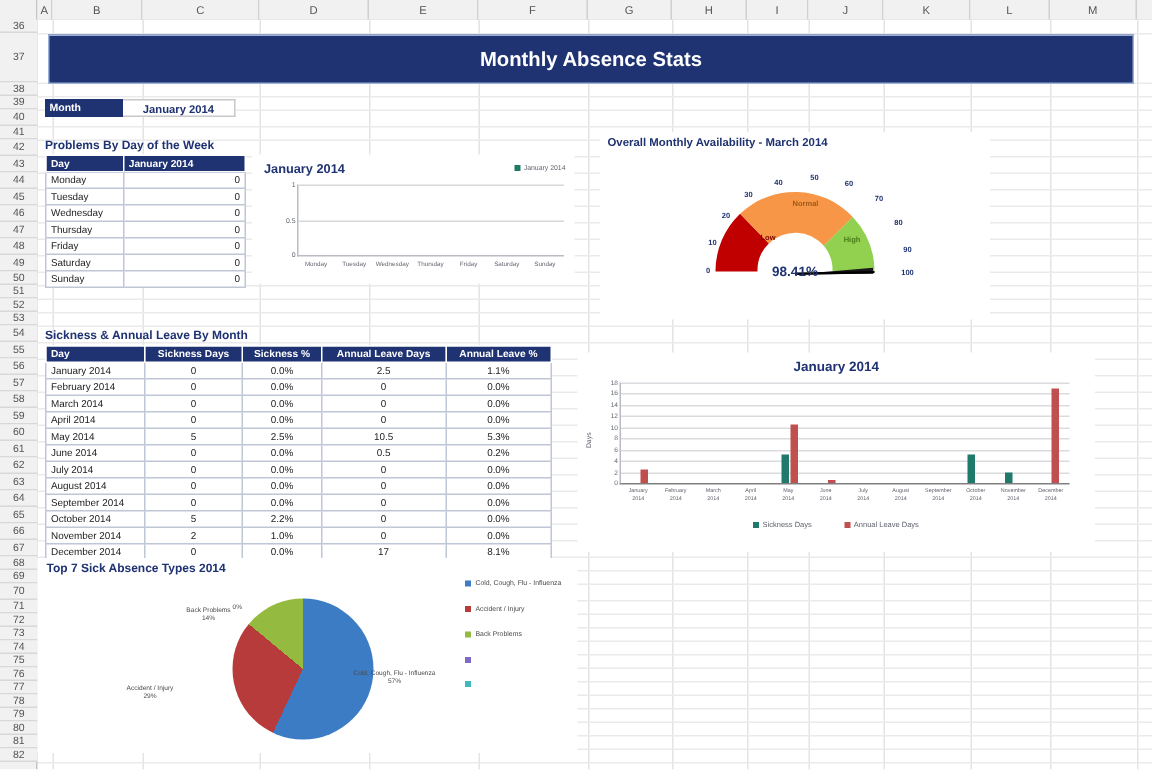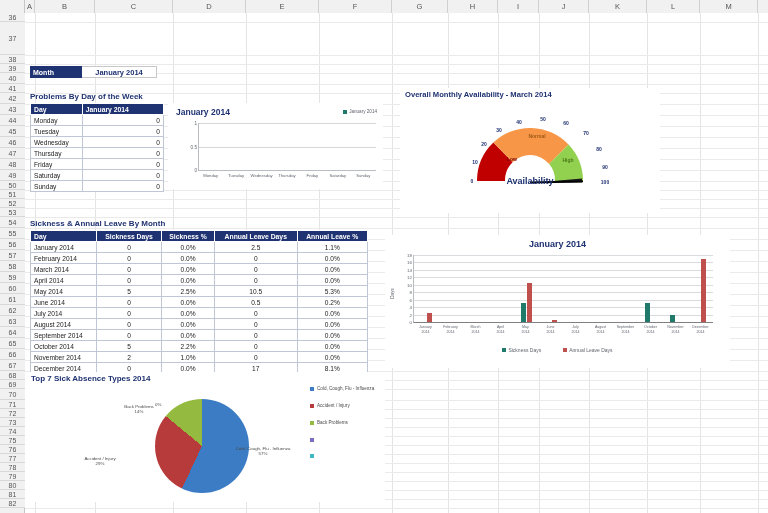--- a/index.html
+++ b/index.html
@@ -365,20 +365,23 @@
       <div class="row-cell" style="height: 9px;">75</div>
       <div class="row-cell" style="height: 9px;">76</div>
       <div class="row-cell" style="height: 9px;">77</div>
       <div class="row-cell" style="height: 9px;">78</div>
       <div class="row-cell" style="height: 9px;">79</div>
       <div class="row-cell" style="height: 9px;">80</div>
       <div class="row-cell" style="height: 9px;">81</div>
       <div class="row-cell" style="height: 9px;">82</div>
     </div>
 
+  <div id="title-banner">
+    <span>Monthly Absence Stats</span>
+  </div>
 
   <div id="month-row">
     <div id="month-label">Month</div>
     <div id="month-value">January 2014</div>
   </div>
 
   <div class="section-title" style="left:30px; top:92px;">Problems By Day of the Week</div>
 
   <table class="xl" id="day-table">
     <thead>
@@ -468,21 +471,21 @@
     <span class="gauge-tick" style="left:186px; top:45px;">70</span>
     <span class="gauge-tick" style="left:199px; top:61px;">80</span>
     <span class="gauge-tick" style="left:205px; top:79px;">90</span>
     <span class="gauge-tick" style="left:205px; top:94px;">100</span>
 
     <span class="gauge-tick" style="left:112px; top:71px; color:#7a0000; font-size:5px;">Low</span>
     <span class="gauge-tick" style="left:137px; top:48px; color:#a05a18; font-size:5px;">Normal</span>
     <span class="gauge-tick" style="left:168px; top:72px; color:#4a7a16; font-size:5px;">High</span>
 
     <div id="gauge-readout">
-      <div>Availability</div>
+      <div>98.41%</div>
     </div>
   </div>
 
   <div class="section-title" style="left:30px; top:219px;">Sickness &amp; Annual Leave By Month</div>
 
   <table class="xl" id="month-table">
     <thead>
       <tr>
         <th>Day</th>
         <th>Sickness Days</th>

